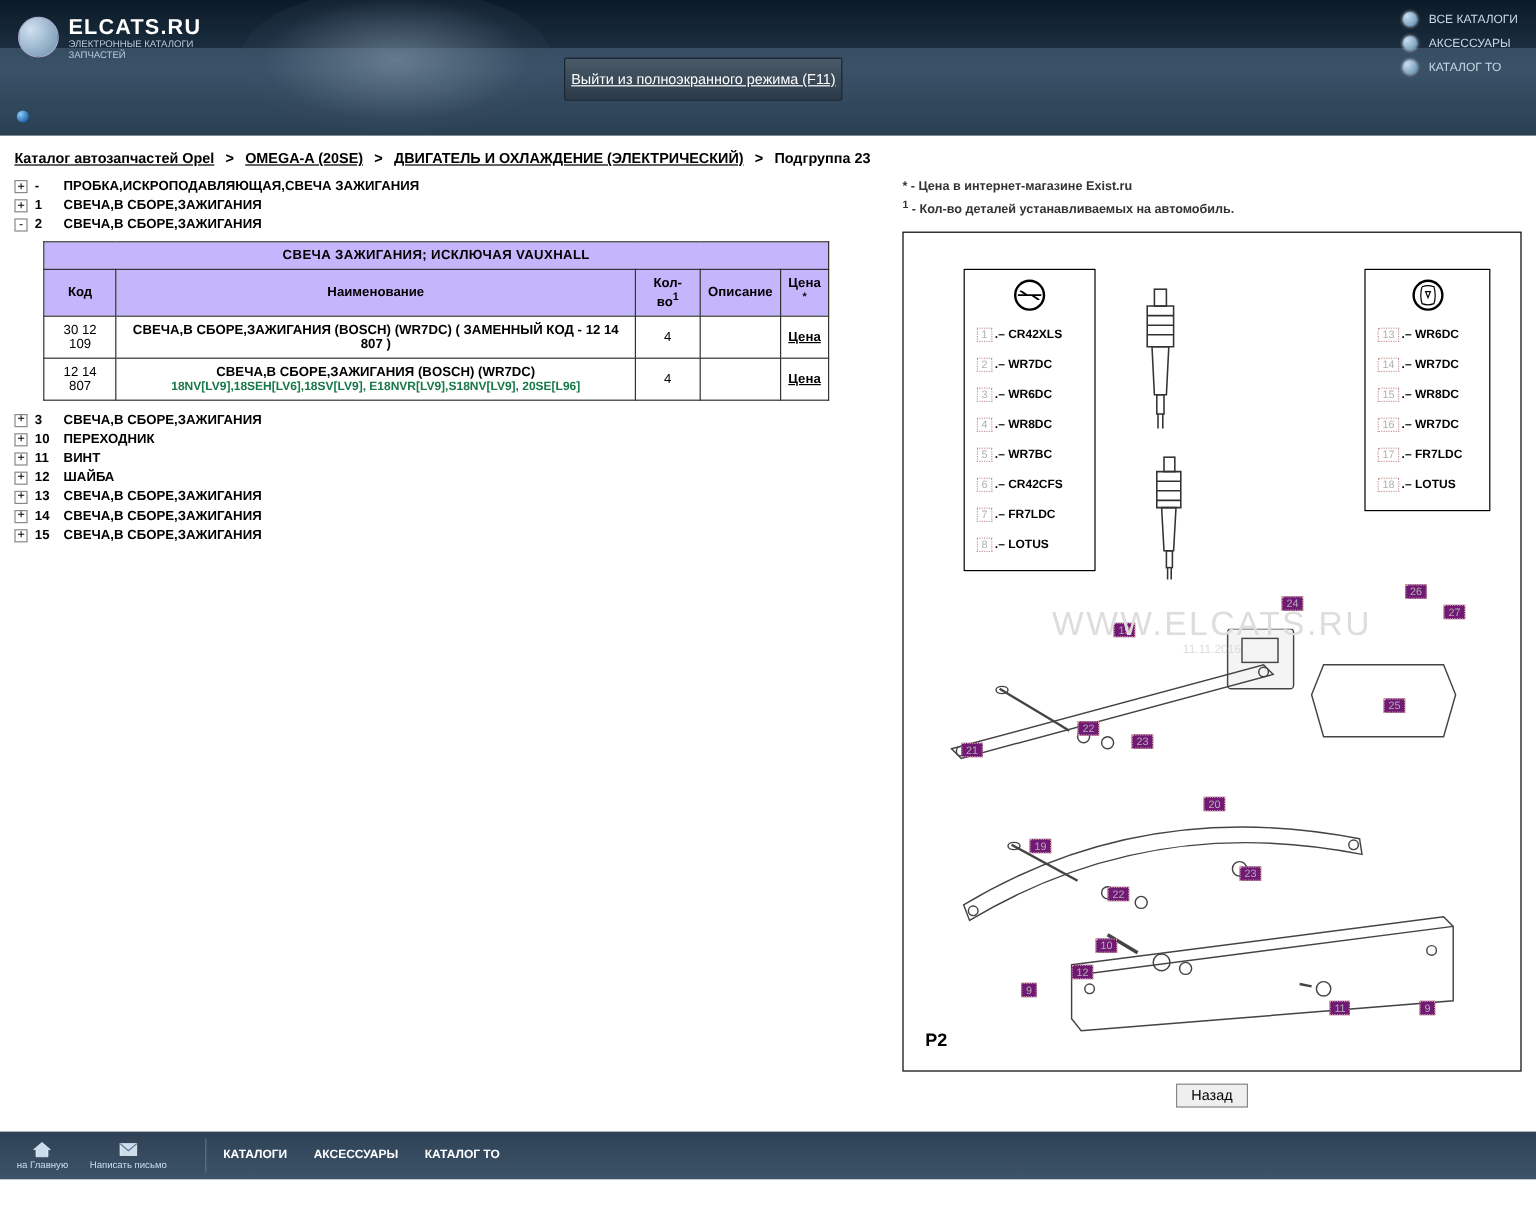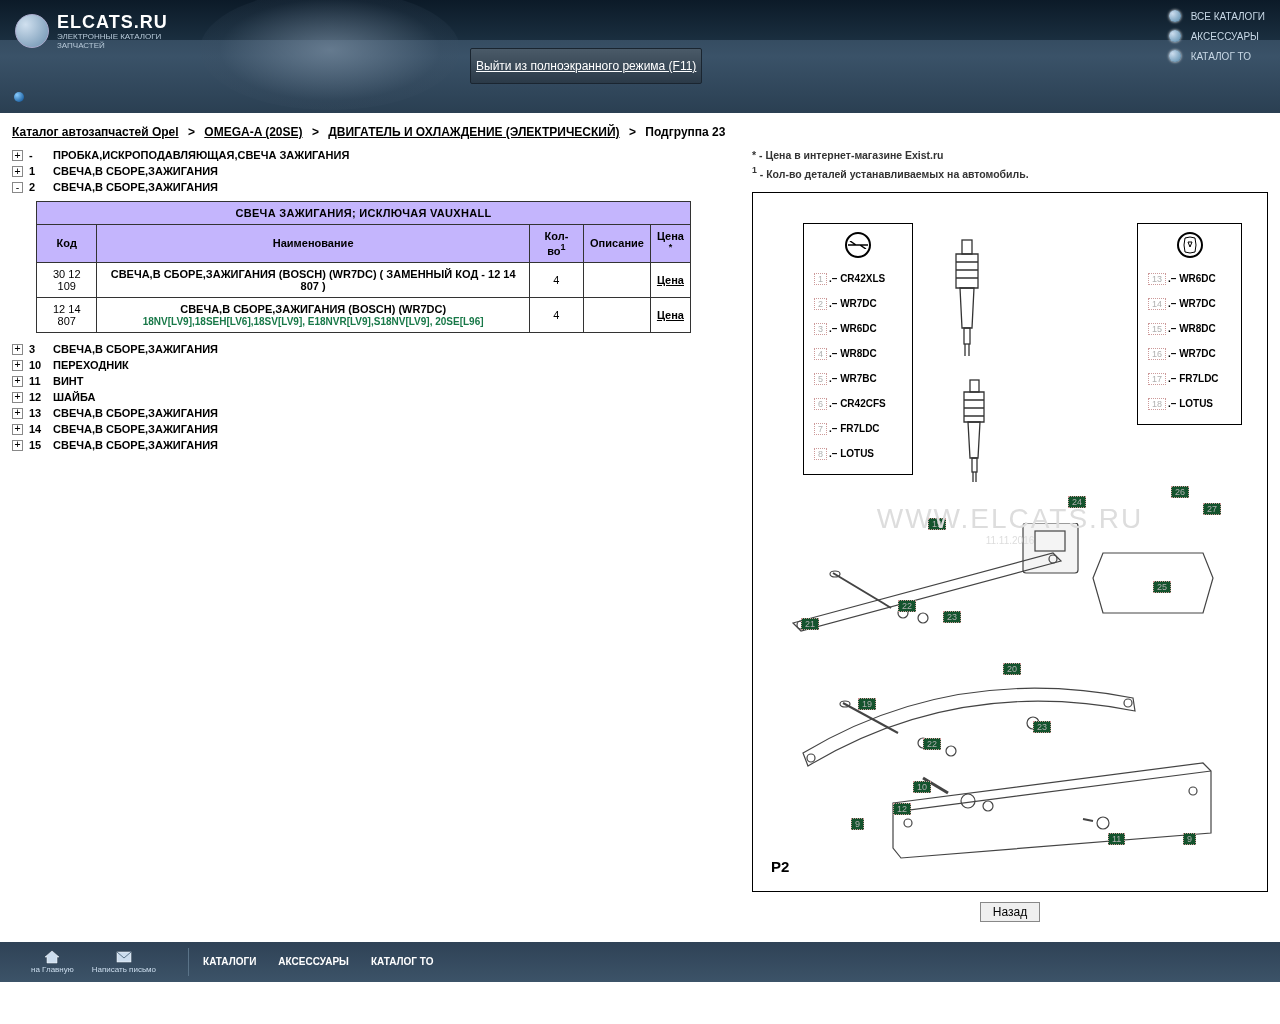--- a/index.html
+++ b/index.html
@@ -56,26 +56,26 @@
   .diagram-box-left { left: 50px; top: 30px; width: 110px; }
   .diagram-box-right { right: 25px; top: 30px; width: 105px; }
   .diag-brand { display: flex; justify-content: center; margin-bottom: 8px; }
   .diag-brand-circle { width: 26px; height: 26px; border: 2px solid #000; border-radius: 50%; display: flex; align-items: center; justify-content: center; }
   .diag-item { padding: 7px 0; font-size: 10px; font-weight: bold; white-space: nowrap; }
   .diag-num { color: #b0b0b0; border: 1px dotted #c99; padding: 0 3px; margin-right: 2px; font-weight: normal; font-size: 9px; }
   .watermark { position: absolute; left: 50%; top: 310px; transform: translateX(-50%); font-size: 28px; color: #ddd; font-weight: normal; letter-spacing: 2px; pointer-events: none; }
   .watermark-date { position: absolute; left: 50%; top: 342px; transform: translateX(-50%); font-size: 10px; color: #ddd; }
   .p2-label { position: absolute; left: 18px; bottom: 16px; font-size: 15px; font-weight: bold; }
   .sketch { position: absolute; color: #888; }
-  .callout-num { position: absolute; font-size: 9px; color: #b0b0b0; border: 1px dotted #c99; padding: 0 3px; background: #14532d; }
+  .callout-num { position: absolute; font-size: 9px; color: #b0b0b0; border: 1px dotted #c99; padding: 0 3px; background: #701a75; }
   
   .back-btn { margin: 10px auto 0; display: block; padding: 2px 12px; font-size: 12px; background: #efefef; border: 1px solid #888; cursor: pointer; }
   
   
-  .footer { background: linear-gradient(to bottom, #2f4256, #3c5368); height: 40px; display: flex; align-items: center; padding: 0 31px; margin-top: 20px; color: #fff; font-size: 10px; }
+  .footer { background: linear-gradient(to bottom, #2f4256, #3c5368); height: 40px; display: flex; align-items: center; padding: 0 14px; margin-top: 20px; color: #fff; font-size: 10px; }
   .footer-icon-block { display: flex; flex-direction: column; align-items: center; margin-right: 18px; font-size: 8px; color: #cde; }
   .footer-icon { width: 16px; height: 14px; margin-bottom: 1px; }
   .footer-sep { width: 1px; height: 28px; background: #5a7388; margin: 0 14px; }
   .footer a { color: #fff; text-decoration: none; margin-right: 22px; font-weight: bold; text-transform: uppercase; font-size: 10px; }
 </style>
 </head>
 <body>
 
 <div class="header">
   <div class="header-dark-stripe"></div>

